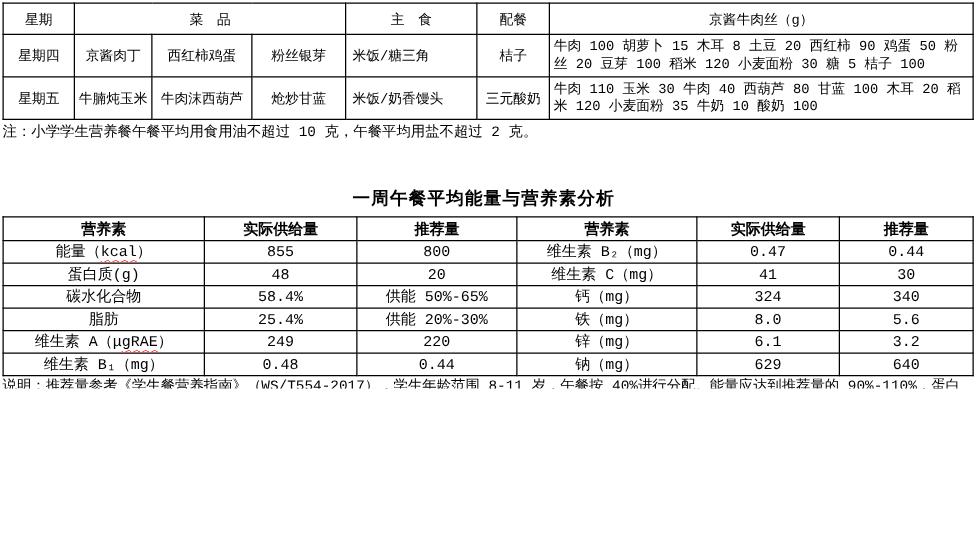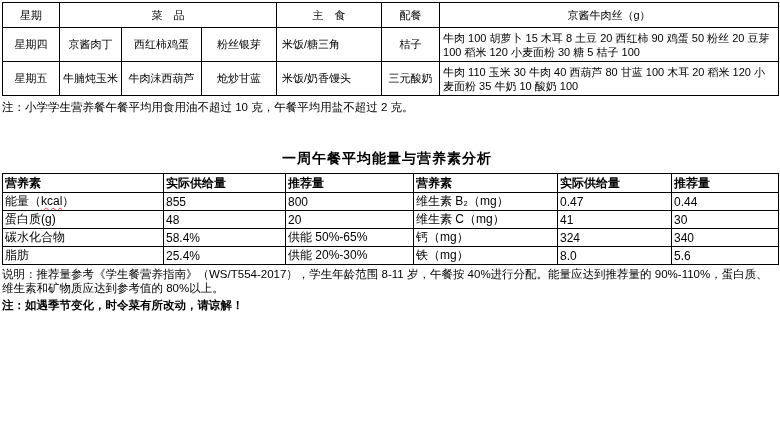--- a/index.html
+++ b/index.html
@@ -1,21 +1,21 @@
 <!DOCTYPE html>
 <html><head>
 <meta charset="utf-8">
 <style>
   * { box-sizing: border-box; margin: 0; padding: 0; }
   html, body { background: #ffffff; }
   .page {
     width: 780px; height: 311px;
     background: #ffffff;
     color: #000000;
-    font-family: Liberation Sans, sans-serif;
+    font-family: Liberation Mono, monospace;
     padding: 2px 8px 0 2px;
     overflow: hidden;
   }
   table { border-collapse: collapse; table-layout: fixed; }
   .t1 { width: 776px; font-size: 11px; }
   .t1 td {
     border: 1px solid #000;
     text-align: center;
     vertical-align: middle;
     height: 34px;
@@ -23,20 +23,21 @@
     overflow: hidden;
   }
   .t1 tr.hdr td { height: 25px; }
   .t1 td.left { text-align: left; padding-left: 5px; }
   .t1 td.comp { text-align: left; padding: 1px 3px; line-height: 14px; }
   .note { font-size: 11.5px; line-height: 14px; margin-top: 4px; }
   .title { font-size: 14px; font-weight: bold; text-align: center; margin-top: 36px; margin-bottom: 5px; letter-spacing: 1px; }
   .t2 { width: 776px; font-size: 12px; }
   .t2 td {
     border: 1px solid #000;
+    text-align: center;
     vertical-align: middle;
     height: 18px;
     padding: 0 2px;
     overflow: hidden;
   }
   .t2 tr.hdr td { font-weight: bold; height: 19px; }
   .note-center { font-size: 11.5px; font-weight: bold; margin-top: 3px; }
   .wavy {
     text-decoration: underline;
     text-decoration-style: wavy;
@@ -136,20 +137,36 @@
       <td>340</td>
     </tr>
     <tr>
       <td><span>脂肪</span><span class="wavy"></span><span></span></td>
       <td>25.4%</td>
       <td>供能 20%-30%</td>
       <td>铁（mg）</td>
       <td>8.0</td>
       <td>5.6</td>
     </tr>
+    <tr>
+      <td><span>维生素 A（μ</span><span class="wavy">gRAE</span><span>）</span></td>
+      <td>249</td>
+      <td>220</td>
+      <td>锌（mg）</td>
+      <td>6.1</td>
+      <td>3.2</td>
+    </tr>
+    <tr>
+      <td><span>维生素 B₁（mg）</span><span class="wavy"></span><span></span></td>
+      <td>0.48</td>
+      <td>0.44</td>
+      <td>钠（mg）</td>
+      <td>629</td>
+      <td>640</td>
+    </tr>
   </tbody>
     </table>
 
   <div class="note" style="margin-top:2px">说明：推荐量参考《学生餐营养指南》（WS/T554-2017），学生年龄范围 8-11 岁，午餐按 40%进行分配。能量应达到推荐量的 90%-110%，蛋白质、维生素和矿物质应达到参考值的 80%以上。</div>
 
   <div class="note-center">注：如遇季节变化，时令菜有所改动，请谅解！</div>
 
 </div>
 
 </body></html>

